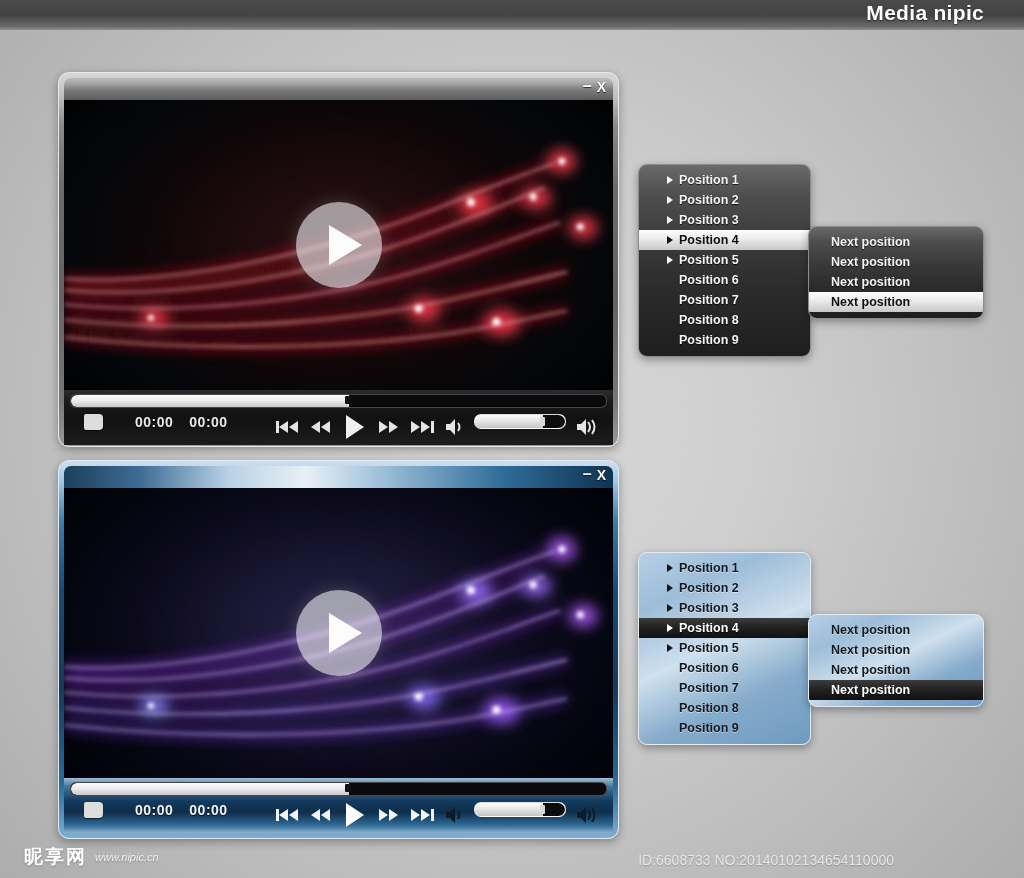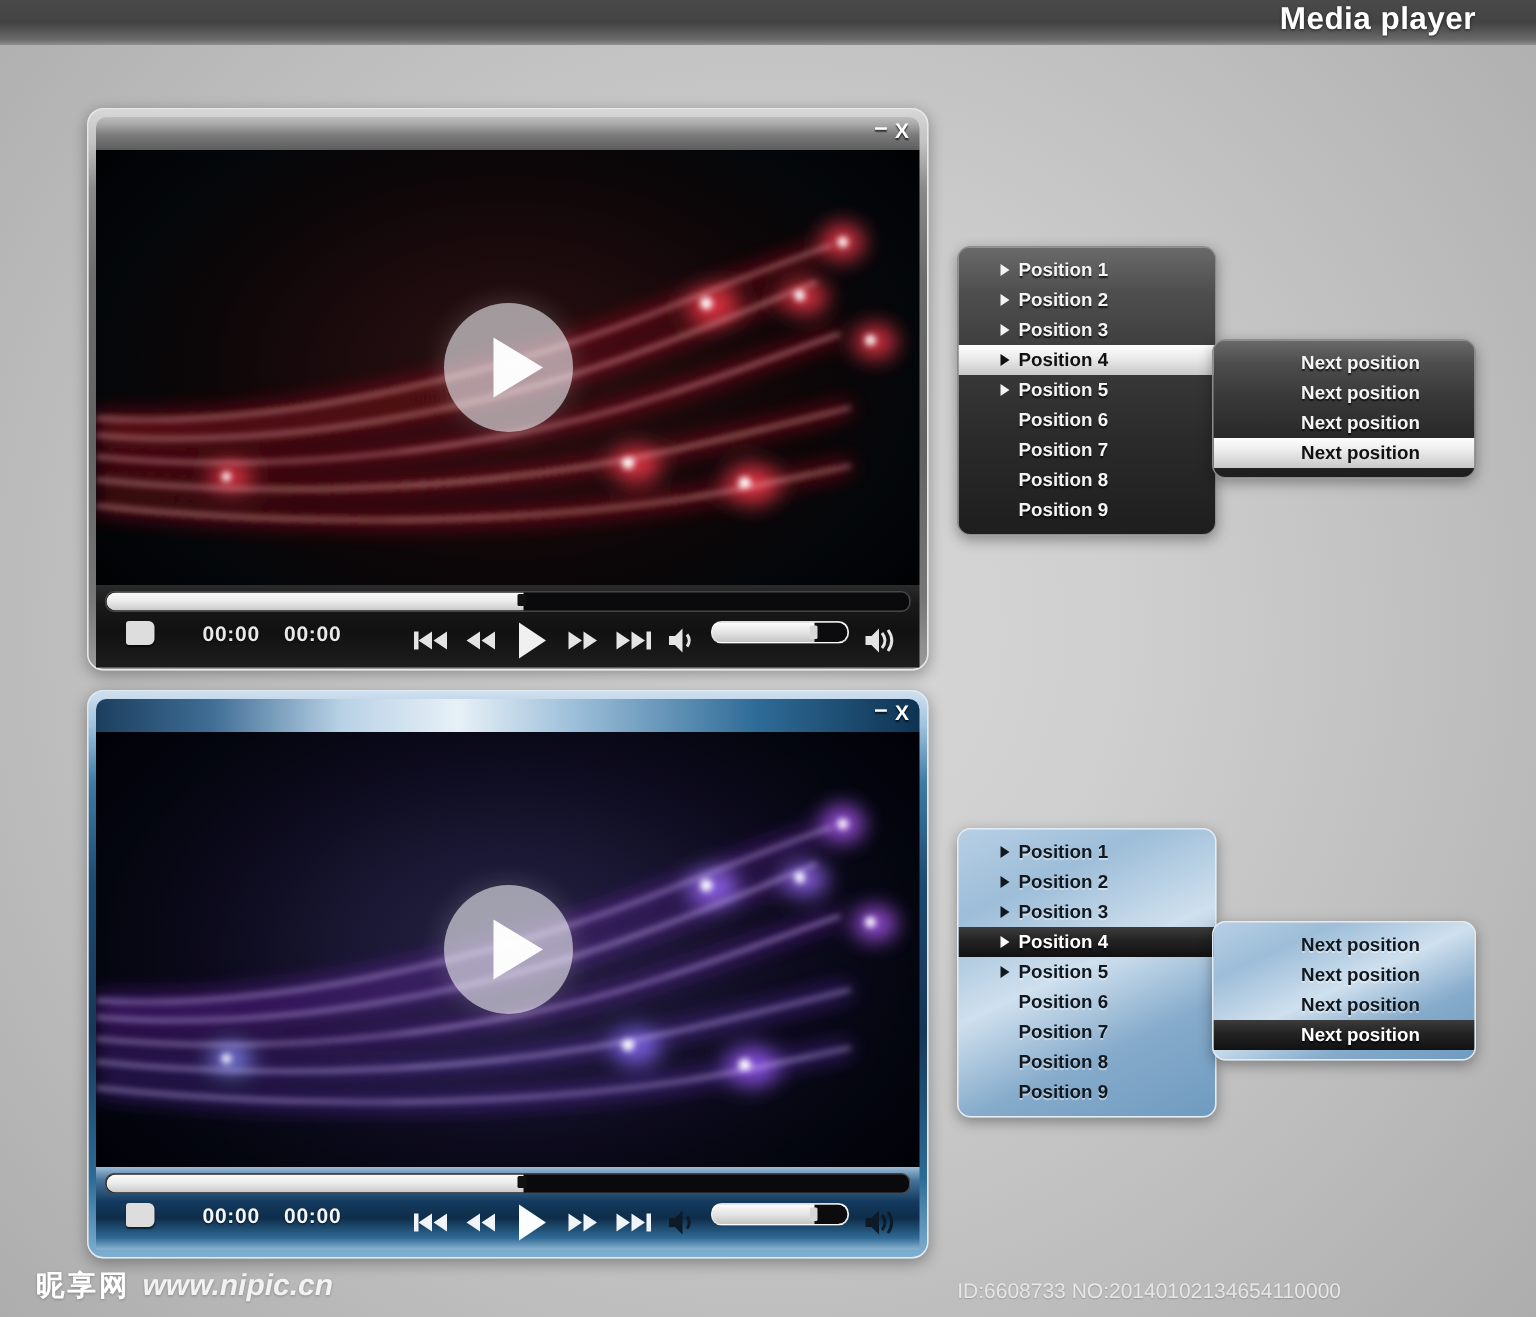--- a/index.html
+++ b/index.html
@@ -178,50 +178,50 @@
     color:#fff;text-shadow:0 1px 1px rgba(0,0,0,.8);
   }
   .arrow{
     display:inline-block;width:0;height:0;margin-right:6px;
     border-left:6px solid currentColor;
     border-top:4px solid transparent;
     border-bottom:4px solid transparent;
     vertical-align:middle;position:relative;top:-1px;
   }
   .arrow.hidden{visibility:hidden;}
-  .submenu .menu-item{padding-left:22px;text-align:center;}
+  .submenu .menu-item{padding-left:22px;}
   
   #footer{
     position:absolute;left:0;bottom:0;width:912px;height:40px;
   }
   #watermark{
     position:absolute;left:24px;bottom:8px;display:flex;align-items:center;gap:8px;
   }
   #wm-cn{
     color:#fff;font-size:19px;font-weight:bold;letter-spacing:2px;
     text-shadow:0 1px 2px rgba(0,0,0,.25);
   }
   #wm-url{
-    color:#f2f2f2;font-size:20px;font-style:italic;font-weight:bold;
+    color:#f2f2f2;font-size:11px;font-style:italic;font-weight:normal;
     text-shadow:0 1px 2px rgba(0,0,0,.25);
     text-align:right;
   }
   #idtag{
     position:absolute;right:18px;bottom:10px;
     color:#e6e6e6;font-size:14px;
     text-shadow:0 1px 1px rgba(0,0,0,.2);
   }
 </style>
 </head>
 <body>
 
 <div id="page">
 
   <div id="header-band"></div>
-  <div id="app-title">Media player</div>
+  <div id="app-title">Media nipic</div>
 
   <div class="player dark">
     <div class="titlebar">
       <div class="win-btns">
         <span class="win-btn min">–</span>
         <span class="win-btn">X</span>
       </div>
     </div>
     <div class="screen">
       <svg class="streaks" viewBox="0 0 537 290" preserveAspectRatio="none">

